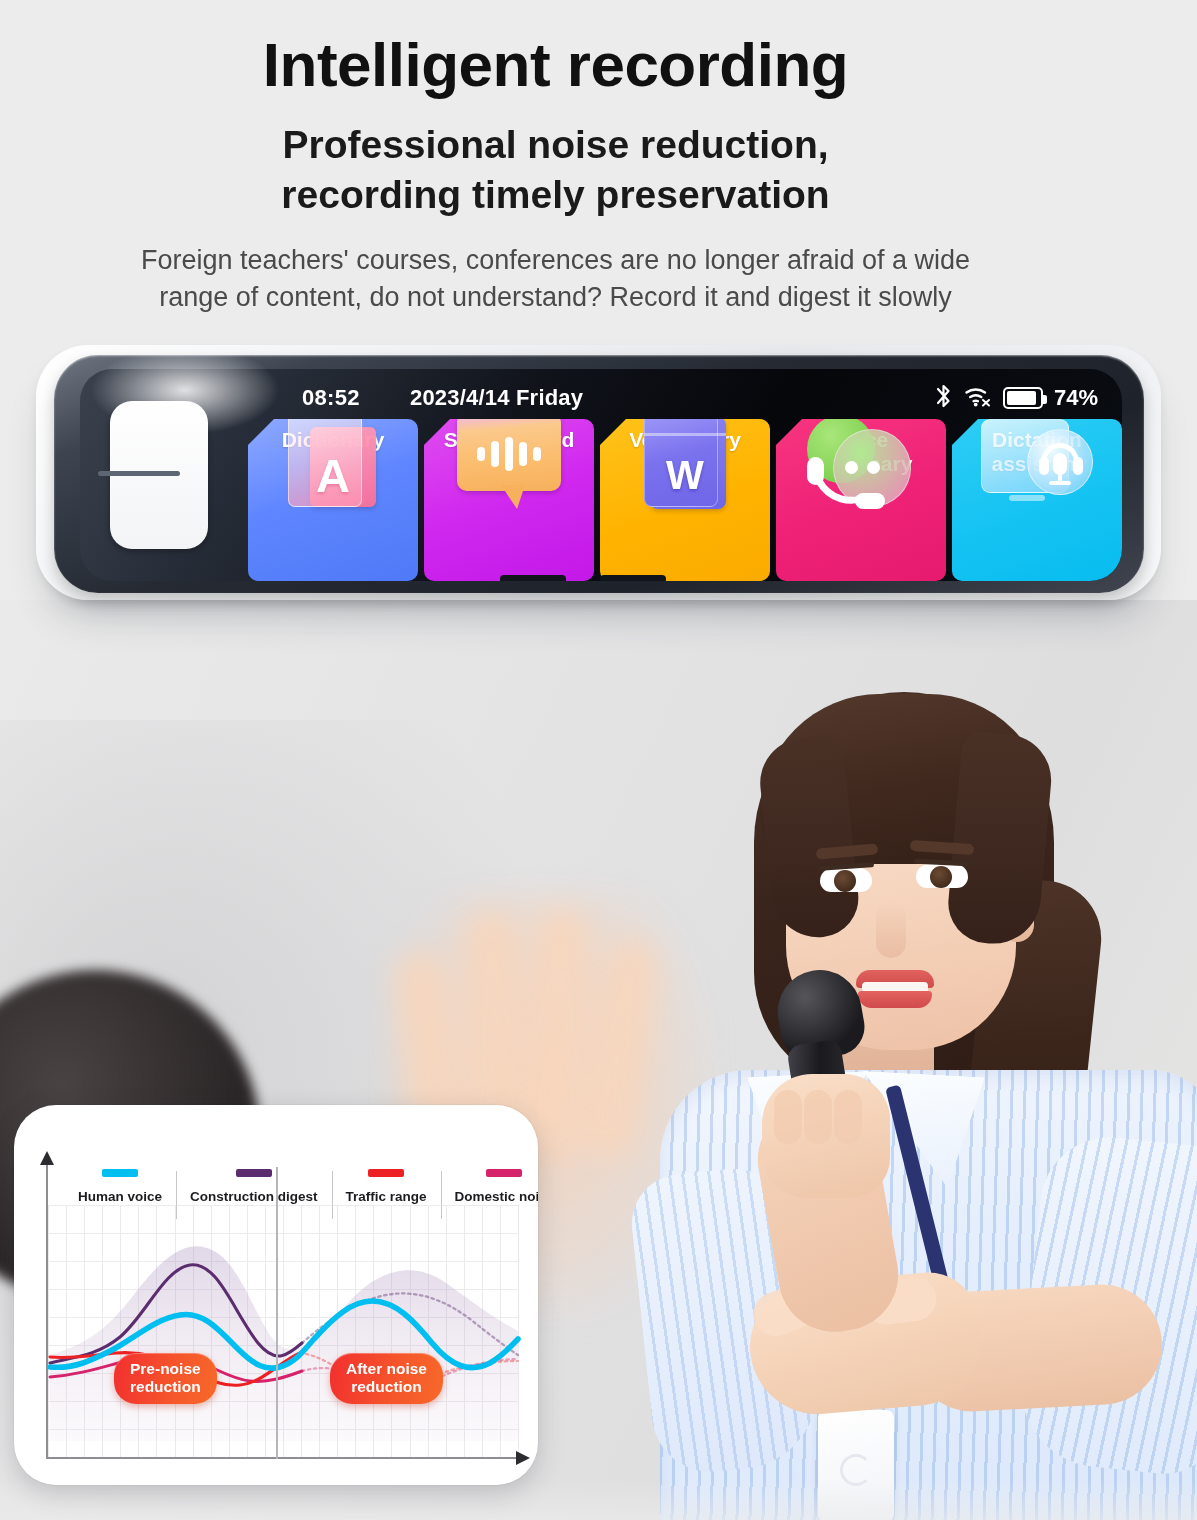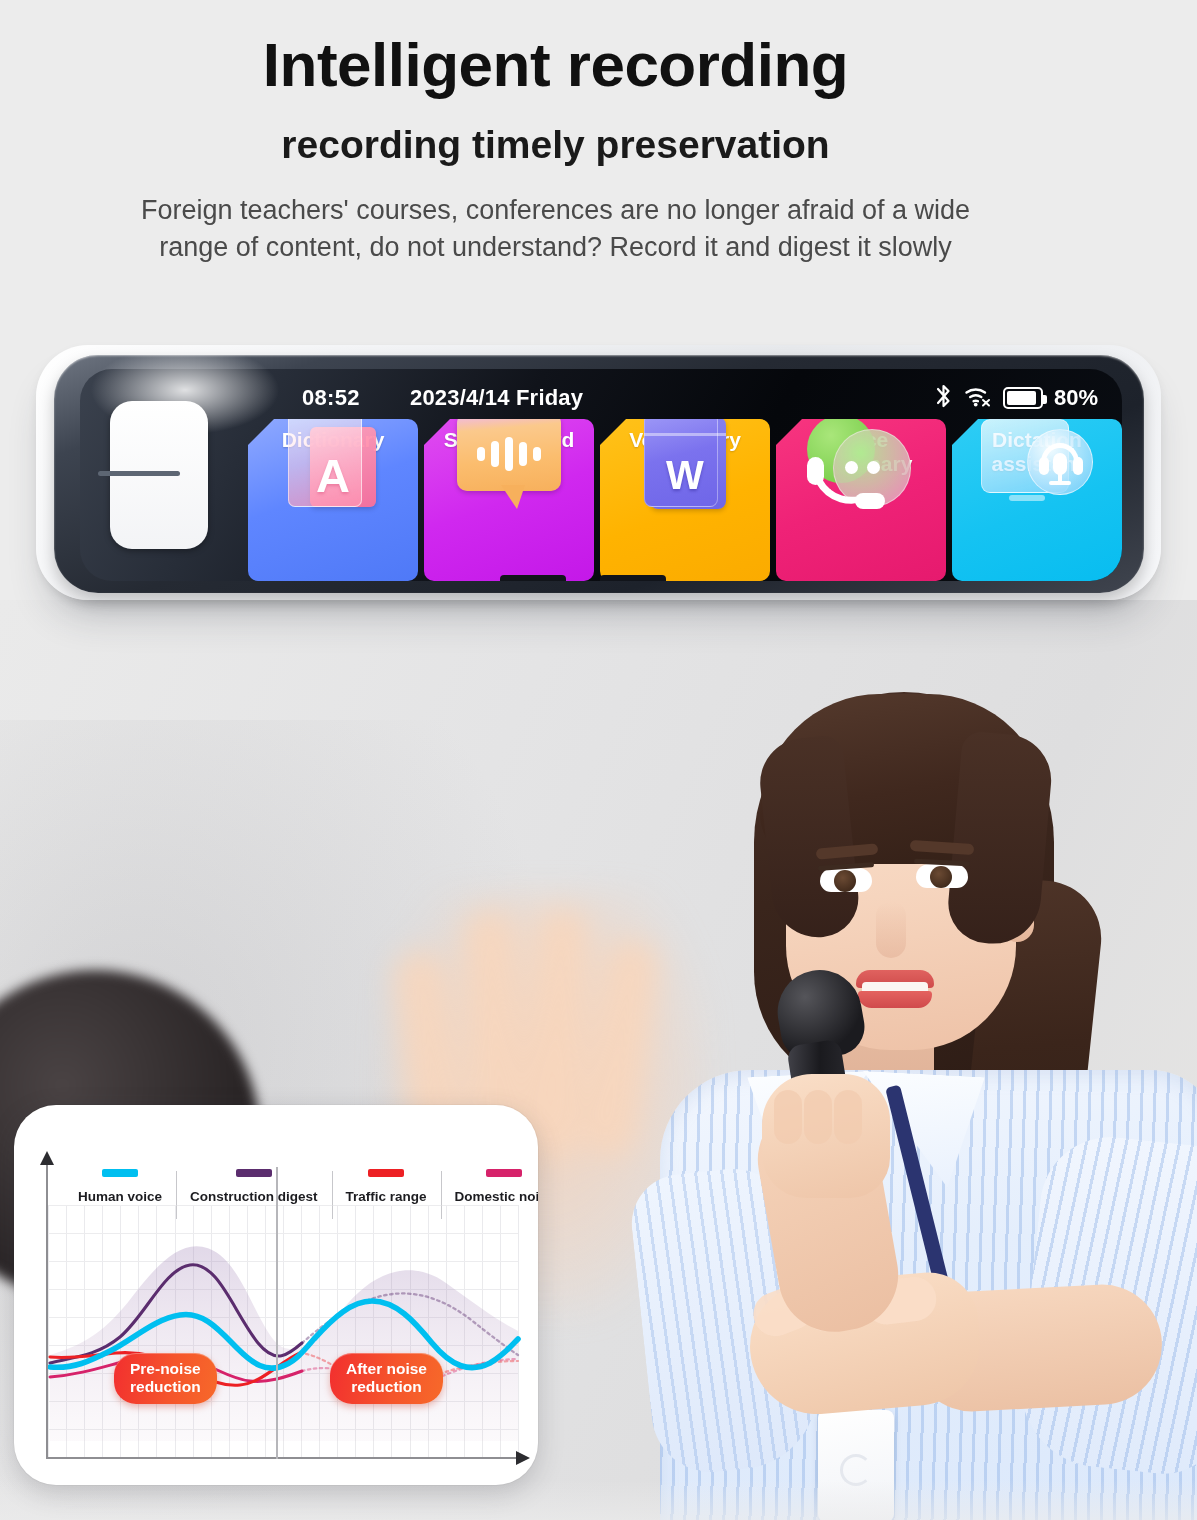--- a/index.html
+++ b/index.html
@@ -411,20 +411,21 @@
   .pill-abs { position:absolute; }
 </style>
 </head>
 <body>
 
 <div class="page">
 
   <div class="header">
     <div class="headline">Intelligent recording</div>
     <div class="subhead">
+      <span>Professional noise reduction,</span>
       <span class="l2">recording timely preservation</span>
     </div>
     <div class="desc">
       <span>Foreign teachers' courses, conferences are no longer afraid of a wide</span>
       <span class="l2">range of content, do not understand? Record it and digest it slowly</span>
     </div>
   </div>
 
   <div class="device-wrap">
     <div class="device-glow"></div>
@@ -449,21 +450,21 @@
                 <path d="M2.5 8.5 A16 16 0 0 1 21 8.5" fill="none" stroke="#fff" stroke-width="2.4" stroke-linecap="round"></path>
                 <path d="M6.2 13 A10.5 10.5 0 0 1 17.3 13" fill="none" stroke="#fff" stroke-width="2.4" stroke-linecap="round"></path>
                 <path d="M9.6 17.2 A5.5 5.5 0 0 1 13.9 17.2" fill="none" stroke="#fff" stroke-width="2.4" stroke-linecap="round"></path>
                 <circle cx="11.7" cy="20.6" r="1.9" fill="#fff"></circle>
                 <path d="M19 16 L25 21.5 M25 16 L19 21.5" stroke="#fff" stroke-width="2" stroke-linecap="round"></path>
               </svg>
             </span>
             <span class="sb-batt">
               <span class="fill"></span>
             </span>
-            <span class="sb-pct">80%</span>
+            <span class="sb-pct">74%</span>
           </div>
         </div>
 
         <div class="tiles">
 
           <div class="tile t-dictionary">
             <div class="tile-label">Dictionary</div>
             <div class="tile-icon ic-book">
               <div class="back"></div>
                 <div class="front"></div>

